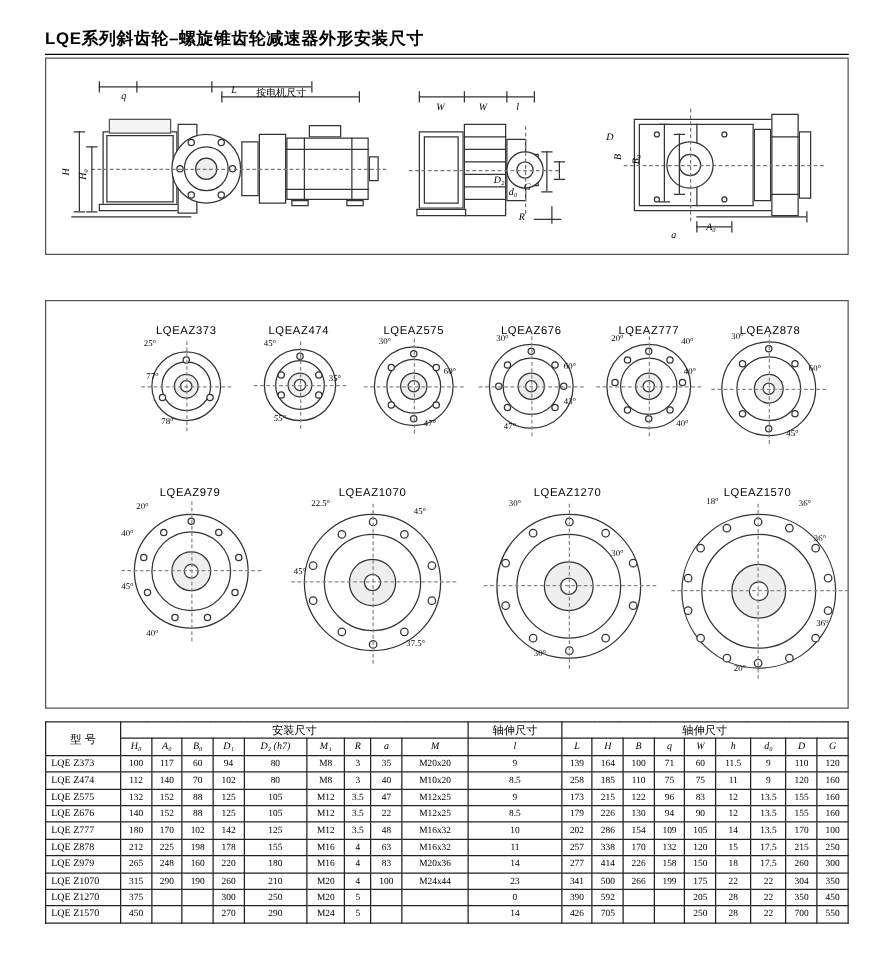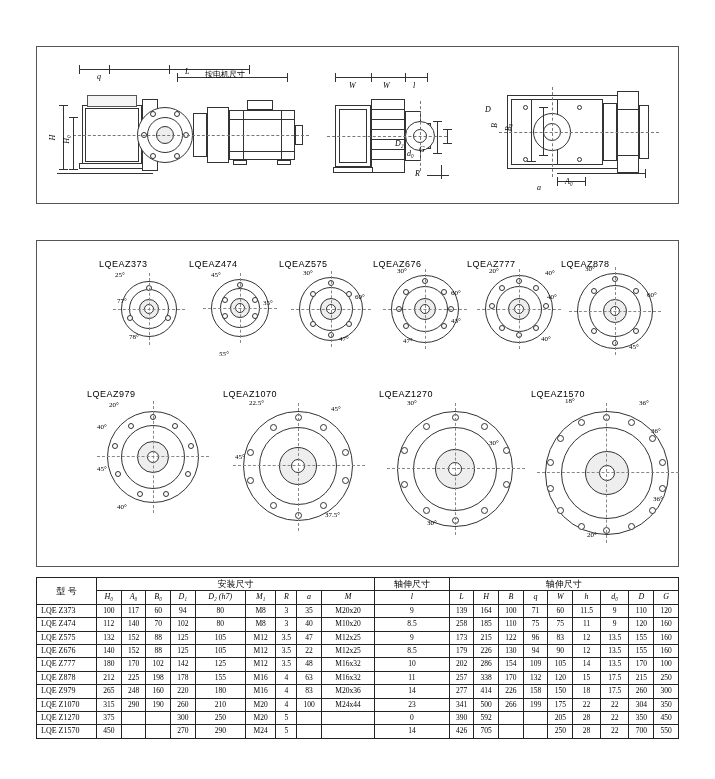--- a/index.html
+++ b/index.html
@@ -66,21 +66,21 @@
     position:absolute; font-size:8px; font-family:"Liberation Sans", sans-serif;
     white-space:nowrap;
   }
   .vert {
     transform:rotate(-90deg); transform-origin:center center;
   }
 
   
   .flange-cell { position:absolute; }
   .flange-title {
-    position:absolute; width:100%; text-align:left;
+    position:absolute; width:100%; text-align:center;
     font-size:9px; letter-spacing:0.5px; top:0;
   }
   .fl-wrap { position:absolute; top:14px; left:0; width:100%; height:100%; }
   .ang {
     position:absolute; font-size:7px; font-family:"Liberation Serif", serif;
     white-space:nowrap;
   }
   .bolt {
     position:absolute; border:1px solid #333; border-radius:50%;
     background:#fff;
@@ -110,20 +110,23 @@
   table.spec td.model {
     text-align:left; padding-left:4px; font-size:8px;
   }
   table.spec .sub { font-style:italic; }
 </style>
 </head>
 <body>
 
 <div class="page">
 
+  <div class="title-bar">
+    <div class="t">LQE系列斜齿轮–螺旋锥齿轮减速器外形安装尺寸</div>
+  </div>
 
   <div class="frame" id="frame-top">
 
     <div class="ln hl" style="left:42px; top:22px; width:170px;"></div>
     <div class="ln vl" style="left:42px; top:18px; height:9px;"></div>
     <div class="ln vl" style="left:72px; top:18px; height:9px;"></div>
     <div class="ln vl" style="left:132px; top:18px; height:9px;"></div>
     <div class="ln vl" style="left:212px; top:18px; height:9px;"></div>
     <div class="ln hl" style="left:140px; top:30px; width:110px;"></div>
     <div class="ln vl" style="left:140px; top:26px; height:9px;"></div>
@@ -284,21 +287,21 @@
         <div class="circ" style="left:46px; top:30px; width:10px; height:10px;"></div>
         <div class="bolt" style="left:48px; top:9px; width:6px; height:6px;"></div>
         <div class="bolt" style="left:33px; top:24px; width:6px; height:6px;"></div>
         <div class="bolt" style="left:63px; top:24px; width:6px; height:6px;"></div>
         <div class="bolt" style="left:33px; top:40px; width:6px; height:6px;"></div>
         <div class="bolt" style="left:63px; top:40px; width:6px; height:6px;"></div>
         <div class="ctr-h" style="left:14px; top:35px; width:74px;"></div>
         <div class="ctr-v" style="left:51px; top:0px; height:70px;"></div>
         <div class="ang" style="left:22px; top:-2px;">45°</div>
         <div class="ang" style="left:74px; top:26px;">35°</div>
-        <div class="ang" style="left:30px; top:77px;font-style:italic;">55°</div>
+        <div class="ang" style="left:30px; top:58px;font-style:italic;">55°</div>
       </div>
     </div>
 
     <div class="flange-cell" style="left:242px; top:18px; width:104px; height:110px;">
       <div class="flange-title">LQEAZ575</div>
       <div class="fl-wrap">
         <div class="circ" style="left:20px; top:4px; width:64px; height:64px;"></div>
         <div class="circ" style="left:30px; top:14px; width:44px; height:44px;"></div>
         <div class="circf" style="left:41px; top:25px; width:22px; height:22px;"></div>
         <div class="circ" style="left:47px; top:31px; width:10px; height:10px;"></div>

